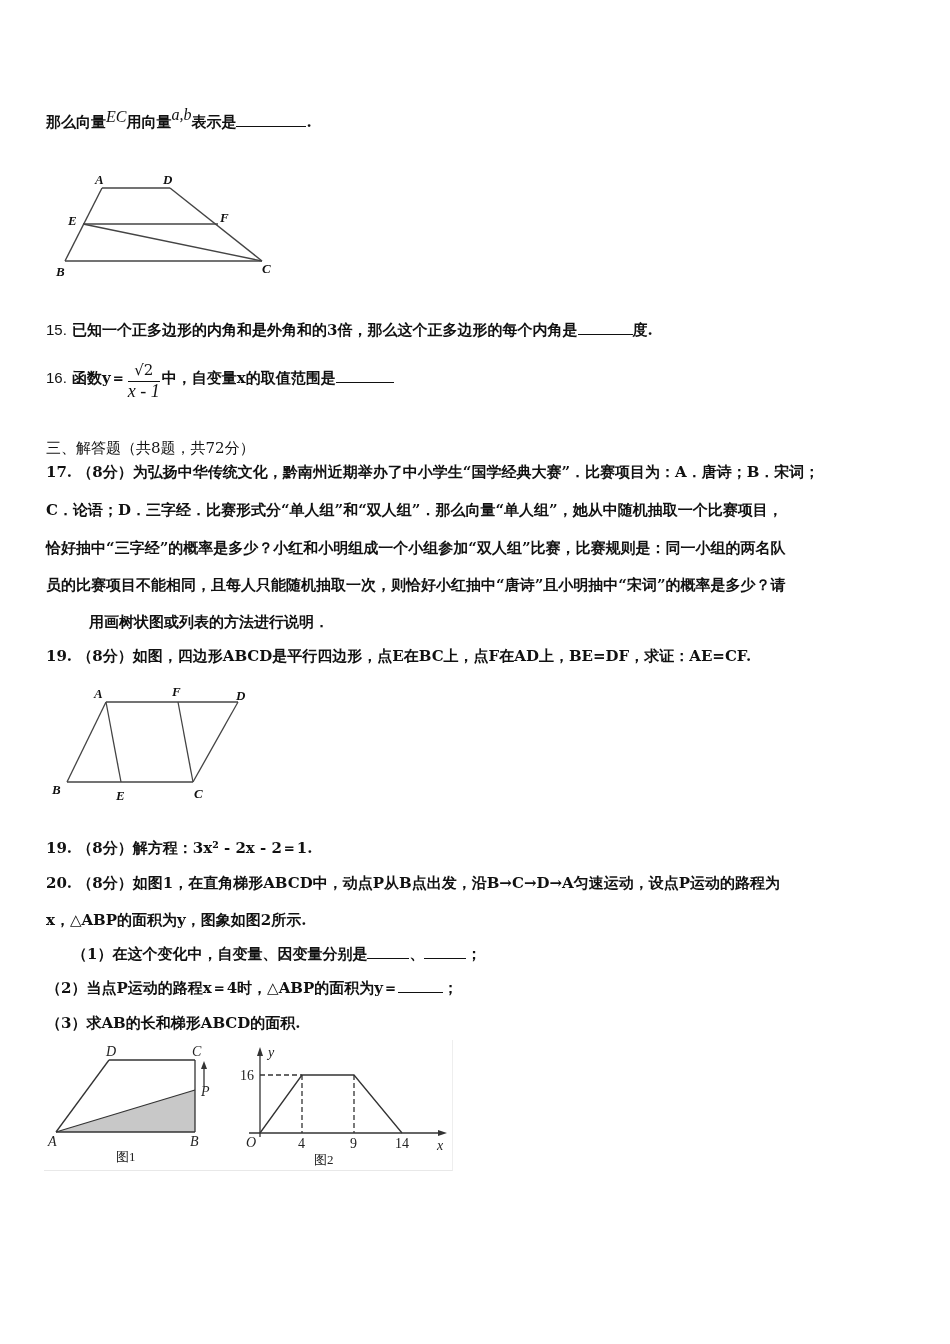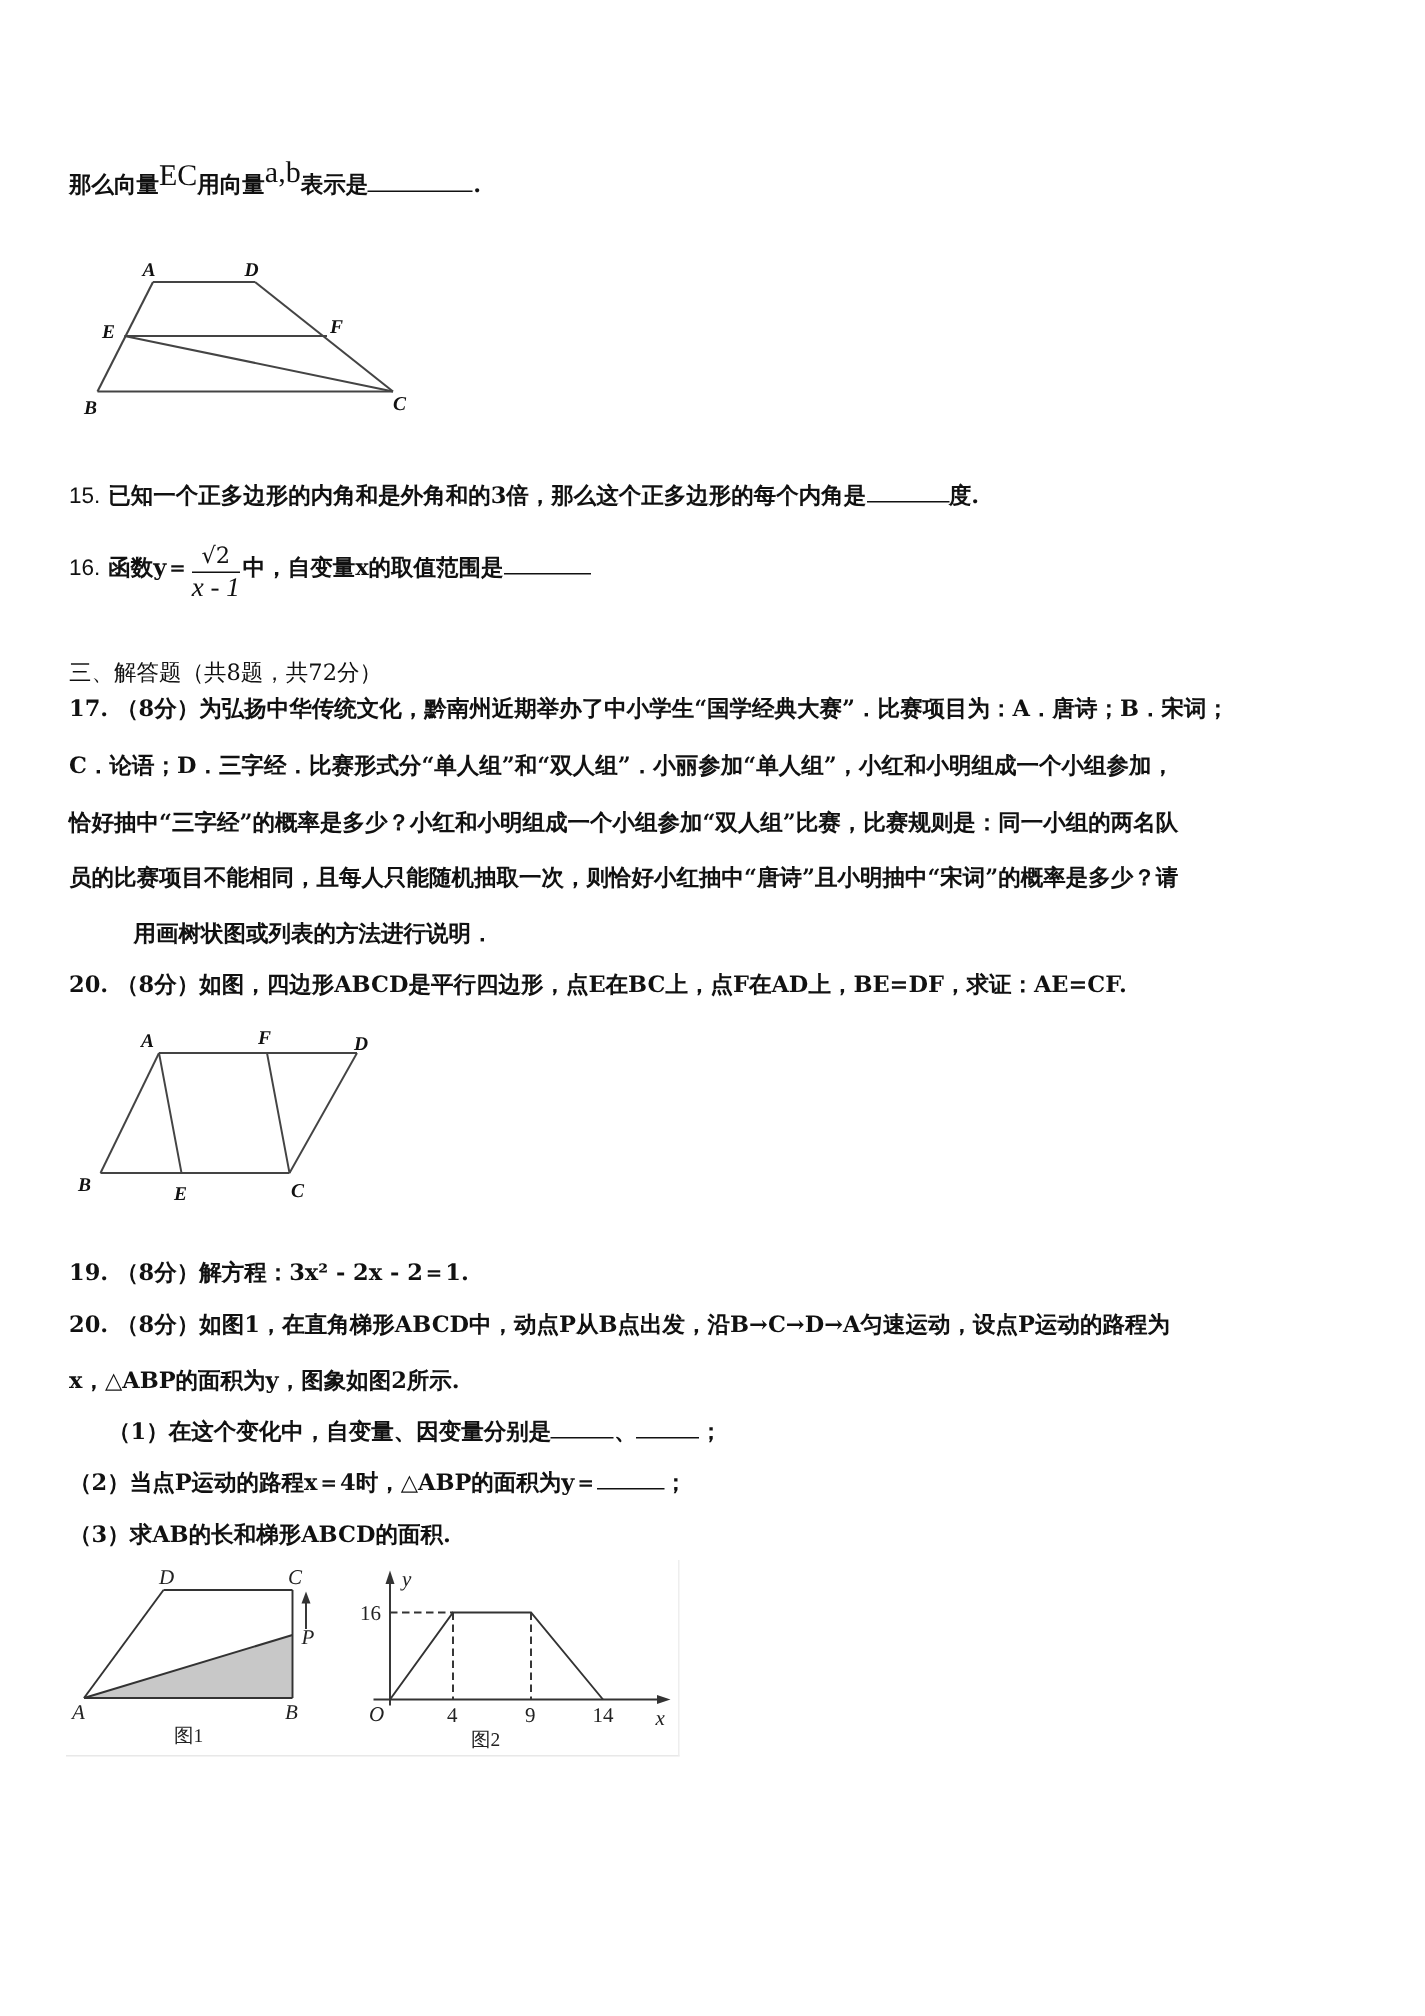--- a/index.html
+++ b/index.html
@@ -7,21 +7,21 @@
       width: 950px; height: 1344px; position: relative; overflow: hidden;
       font-family: "DejaVu Serif", "Liberation Serif", serif;
       color: #111111;
     }
     .line {
       position: absolute; left: 46px; white-space: nowrap;
       font-size: 15px; font-weight: bold; line-height: 20px;
     }
     .light { font-weight: normal; }
     .num { font-family: "Liberation Sans", sans-serif; font-weight: normal; margin-top: 22px; }
-    .mathit { font-family: "Liberation Serif", serif; font-weight: normal; font-size: 20px; }
+    .mathit { font-family: "Liberation Serif", serif; font-style: italic; font-weight: normal; font-size: 16px; }
     .blank { display: inline-block; border-bottom: 1px solid #111; height: 14px; vertical-align: baseline; }
     .frac { display: inline-block; vertical-align: middle; text-align: center; font-weight: normal; margin: 0 2px; }
     .frac .top { display: block; border-bottom: 1px solid #111; padding: 0 4px; font-size: 15px; line-height: 22px; }
     .frac .bot { display: block; font-size: 18px; line-height: 18px; font-style: italic; font-family: "Liberation Serif", serif; }
     .fig { position: absolute; }
     svg text { font-family: "Liberation Serif", serif; }
     .caption { font-family: "Liberation Serif", serif; font-size: 13px; }
   </style>
 </head>
 <body>
@@ -57,26 +57,26 @@
 </div>
 
 <div class="line" style="top:356px; line-height:44px;">
   <span class="num">16.</span>
   <span>函数y＝</span><span class="frac"><span class="top">√2</span><span class="bot">x - 1</span></span><span>中，自变量x的取值范围是</span><span class="blank" style="width:58px;"></span>
 </div>
 
 <div class="line light" style="top:438px;">三、解答题（共8题，共72分）</div>
 
 <div class="line" style="top:462px;">17. （8分）为弘扬中华传统文化，黔南州近期举办了中小学生“国学经典大赛”．比赛项目为：A．唐诗；B．宋词；</div>
-<div class="line" style="top:500px;">C．论语；D．三字经．比赛形式分“单人组”和“双人组”．小丽参加“单人组”，小红和小明组成一个小组参加，</div>
+<div class="line" style="top:500px;">C．论语；D．三字经．比赛形式分“单人组”和“双人组”．那么向量“单人组”，她从中随机抽取一个比赛项目，</div>
 <div class="line" style="top:538px;">恰好抽中“三字经”的概率是多少？小红和小明组成一个小组参加“双人组”比赛，比赛规则是：同一小组的两名队</div>
 <div class="line" style="top:575px;">员的比赛项目不能相同，且每人只能随机抽取一次，则恰好小红抽中“唐诗”且小明抽中“宋词”的概率是多少？请</div>
 <div class="line" style="top:612px;margin-left:43px;">用画树状图或列表的方法进行说明．</div>
 
-<div class="line" style="top:646px;">20. （8分）如图，四边形ABCD是平行四边形，点E在BC上，点F在AD上，BE=DF，求证：AE=CF.</div>
+<div class="line" style="top:646px;">19. （8分）如图，四边形ABCD是平行四边形，点E在BC上，点F在AD上，BE=DF，求证：AE=CF.</div>
 
 <div class="fig" style="left:50px; top:682px; width:210px; height:125px;">
   <svg width="210" height="125" viewBox="0 0 210 125">
     <g stroke="#444" stroke-width="1.3" fill="none">
       <line x1="56" y1="20" x2="188" y2="20"></line>
       <line x1="56" y1="20" x2="17" y2="100"></line>
       <line x1="188" y1="20" x2="143" y2="100"></line>
       <line x1="17" y1="100" x2="143" y2="100"></line>
       <line x1="56" y1="20" x2="71" y2="100"></line>
       <line x1="128" y1="20" x2="143" y2="100"></line>

